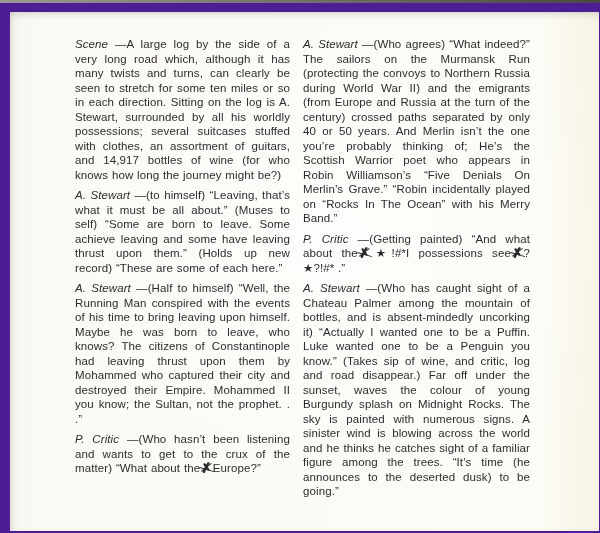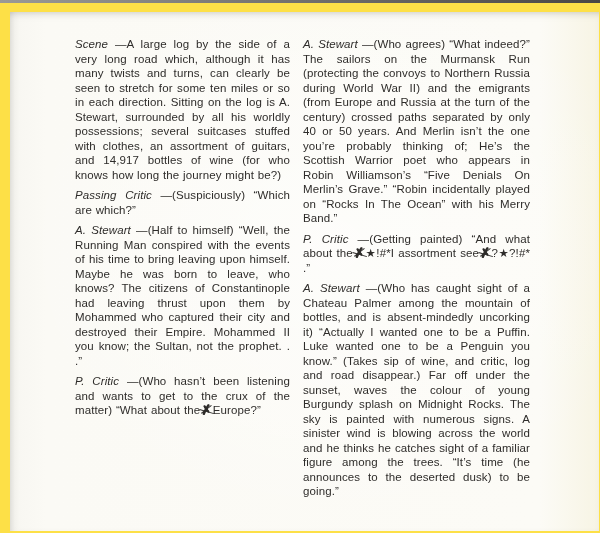--- a/index.html
+++ b/index.html
@@ -80,30 +80,30 @@
     left: 0px;
     right: 0px;
     top: 40%;
     border-top: 1px solid #2e2c2a;
     transform: rotate(-30deg);
   }
 </style>
 </head>
 <body>
 
-<div class="photo-bg" style="background-color: #fde047;">
+<div class="photo-bg" style="background-color: #4c1d95;">
   <div class="top-edge"></div>
   <div class="page" style="background-color: rgb(251, 250, 245);">
     <div class="content">
       <div class="col col-left" style="color: rgb(46, 44, 42);">
           <p><span class="speaker">Scene</span><span class="dialogue"> —A large log by the side of a very long road which, although it has many twists and turns, can clearly be seen to stretch for some ten miles or so in each direction. Sitting on the log is A. Stewart, surrounded by all his worldly possessions; several suitcases stuffed with clothes, an assortment of guitars, and 14,917 bottles of wine (for who knows how long the journey might be?)</span></p>
-          <p><span class="speaker">Passing Critic</span><span class="dialogue"> —(Suspiciously) “Which are which?”</span></p>
+          <p><span class="speaker">A. Stewart</span><span class="dialogue"> —(to himself) “Leaving, that’s what it must be all about.” (Muses to self) “Some are born to leave. Some achieve leaving and some have leaving thrust upon them.” (Holds up new record) “These are some of each here.”</span></p>
           <p><span class="speaker">A. Stewart</span><span class="dialogue"> —(Half to himself) “Well, the Running Man conspired with the events of his time to bring leaving upon himself. Maybe he was born to leave, who knows? The citizens of Constantinople had leaving thrust upon them by Mohammed who captured their city and destroyed their Empire. Mohammed II you know; the Sultan, not the prophet. . .”</span></p>
           <p><span class="speaker">P. Critic</span><span class="dialogue"> —(Who hasn’t been listening and wants to get to the crux of the matter) “What about the</span><span class="scribble">✗</span><span class="dialogue">Europe?”</span></p>
         </div>
       <div class="col col-right" style="color: rgb(46, 44, 42);">
           <p><span class="speaker">A. Stewart</span><span class="dialogue"> —(Who agrees) “What indeed?” The sailors on the Murmansk Run (protecting the convoys to Northern Russia during World War II) and the emigrants (from Europe and Russia at the turn of the century) crossed paths separated by only 40 or 50 years. And Merlin isn’t the one you’re probably thinking of; He’s the Scottish Warrior poet who appears in Robin Williamson’s “Five Denials On Merlin’s Grave.” “Robin incidentally played on “Rocks In The Ocean” with his Merry Band.”</span></p>
-          <p><span class="speaker">P. Critic</span><span class="dialogue"> —(Getting painted) “And what about the</span><span class="scribble">✗</span><span class="dialogue">★!#*I assortment see</span><span class="scribble">✗</span><span class="dialogue">?★?!#* .”</span></p>
+          <p><span class="speaker">P. Critic</span><span class="dialogue"> —(Getting painted) “And what about the</span><span class="scribble">✗</span><span class="dialogue">★!#*I possessions see</span><span class="scribble">✗</span><span class="dialogue">?★?!#* .”</span></p>
           <p><span class="speaker">A. Stewart</span><span class="dialogue"> —(Who has caught sight of a Chateau Palmer among the mountain of bottles, and is absent-mindedly uncorking it) “Actually I wanted one to be a Puffin. Luke wanted one to be a Penguin you know.” (Takes sip of wine, and critic, log and road disappear.) Far off under the sunset, waves the colour of young Burgundy splash on Midnight Rocks. The sky is painted with numerous signs. A sinister wind is blowing across the world and he thinks he catches sight of a familiar figure among the trees. “It’s time (he announces to the deserted dusk) to be going.”</span></p>
         </div>
     </div>
   </div>
 </div>
 
 </body></html>

